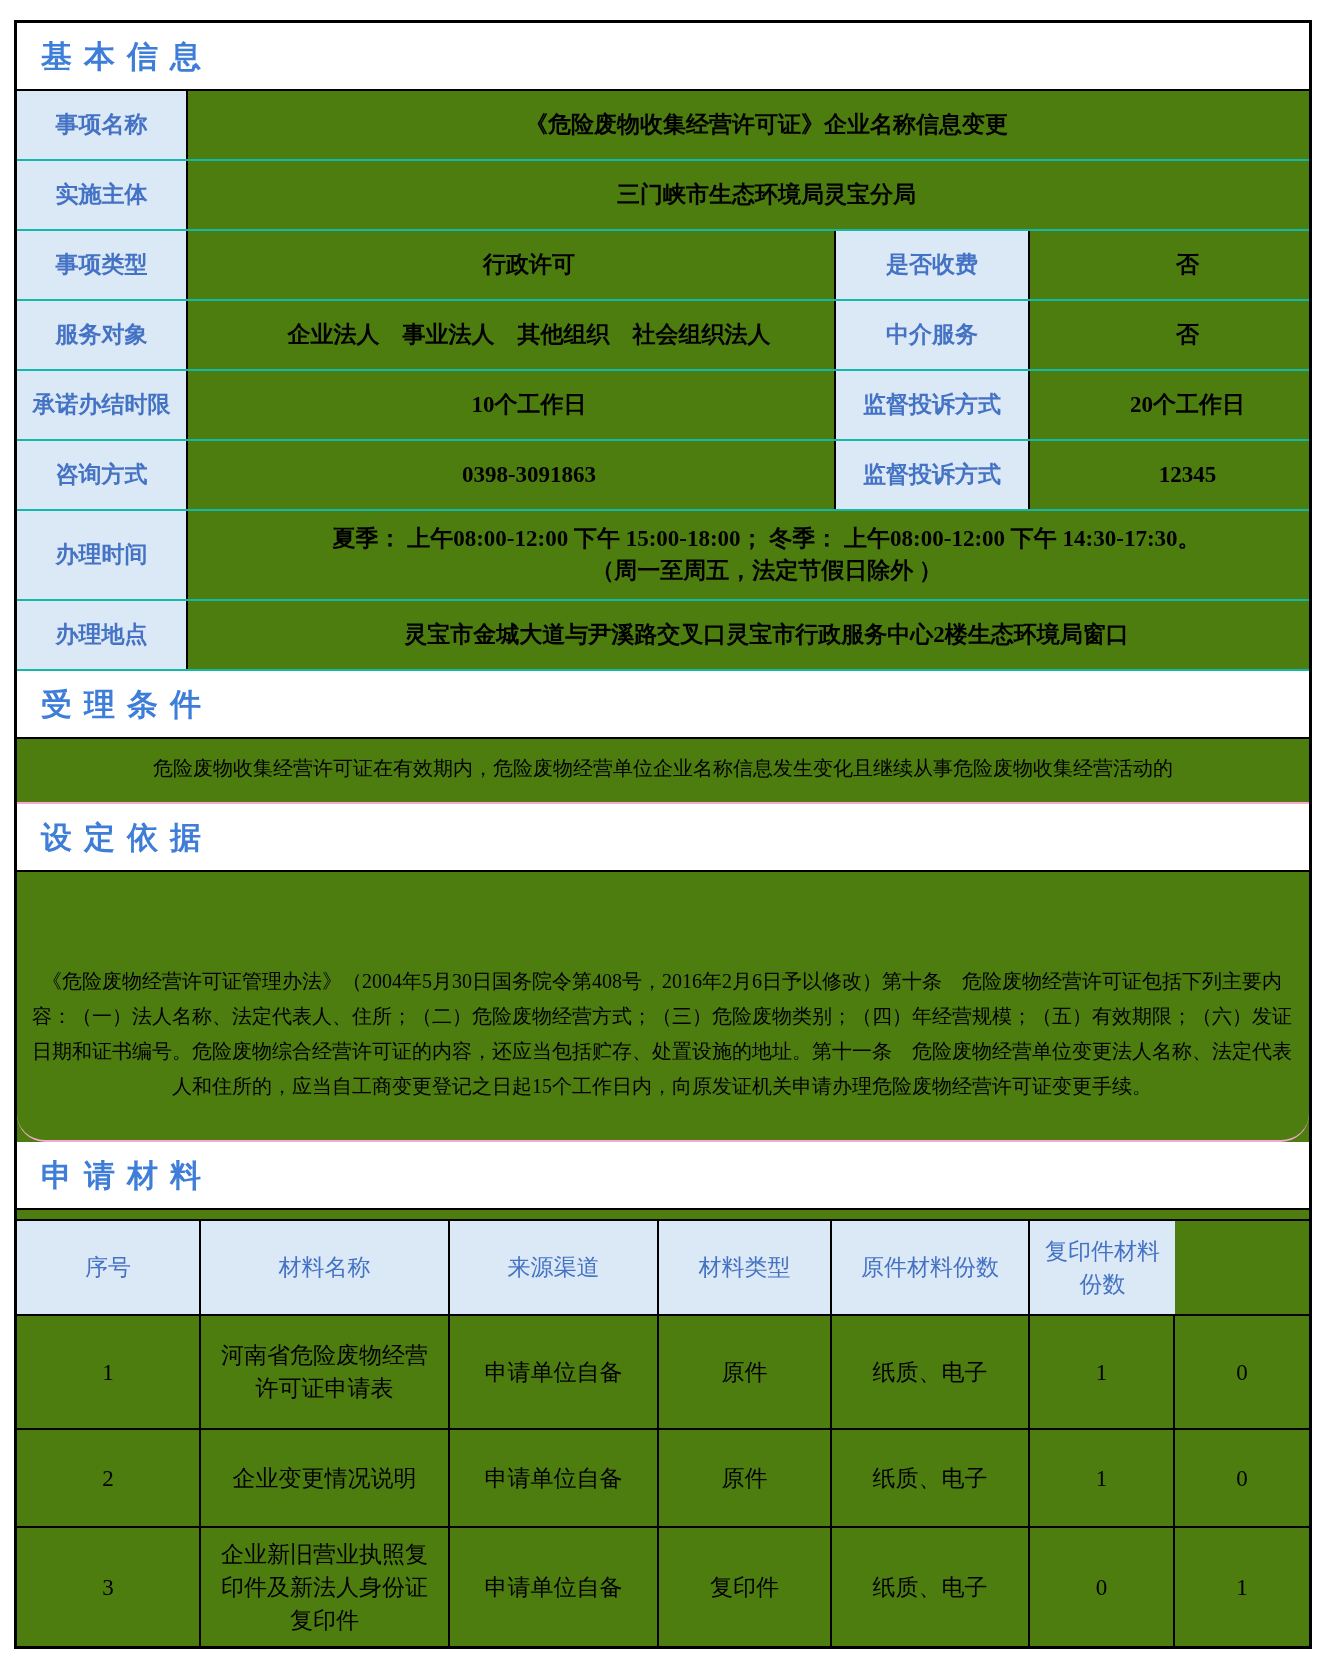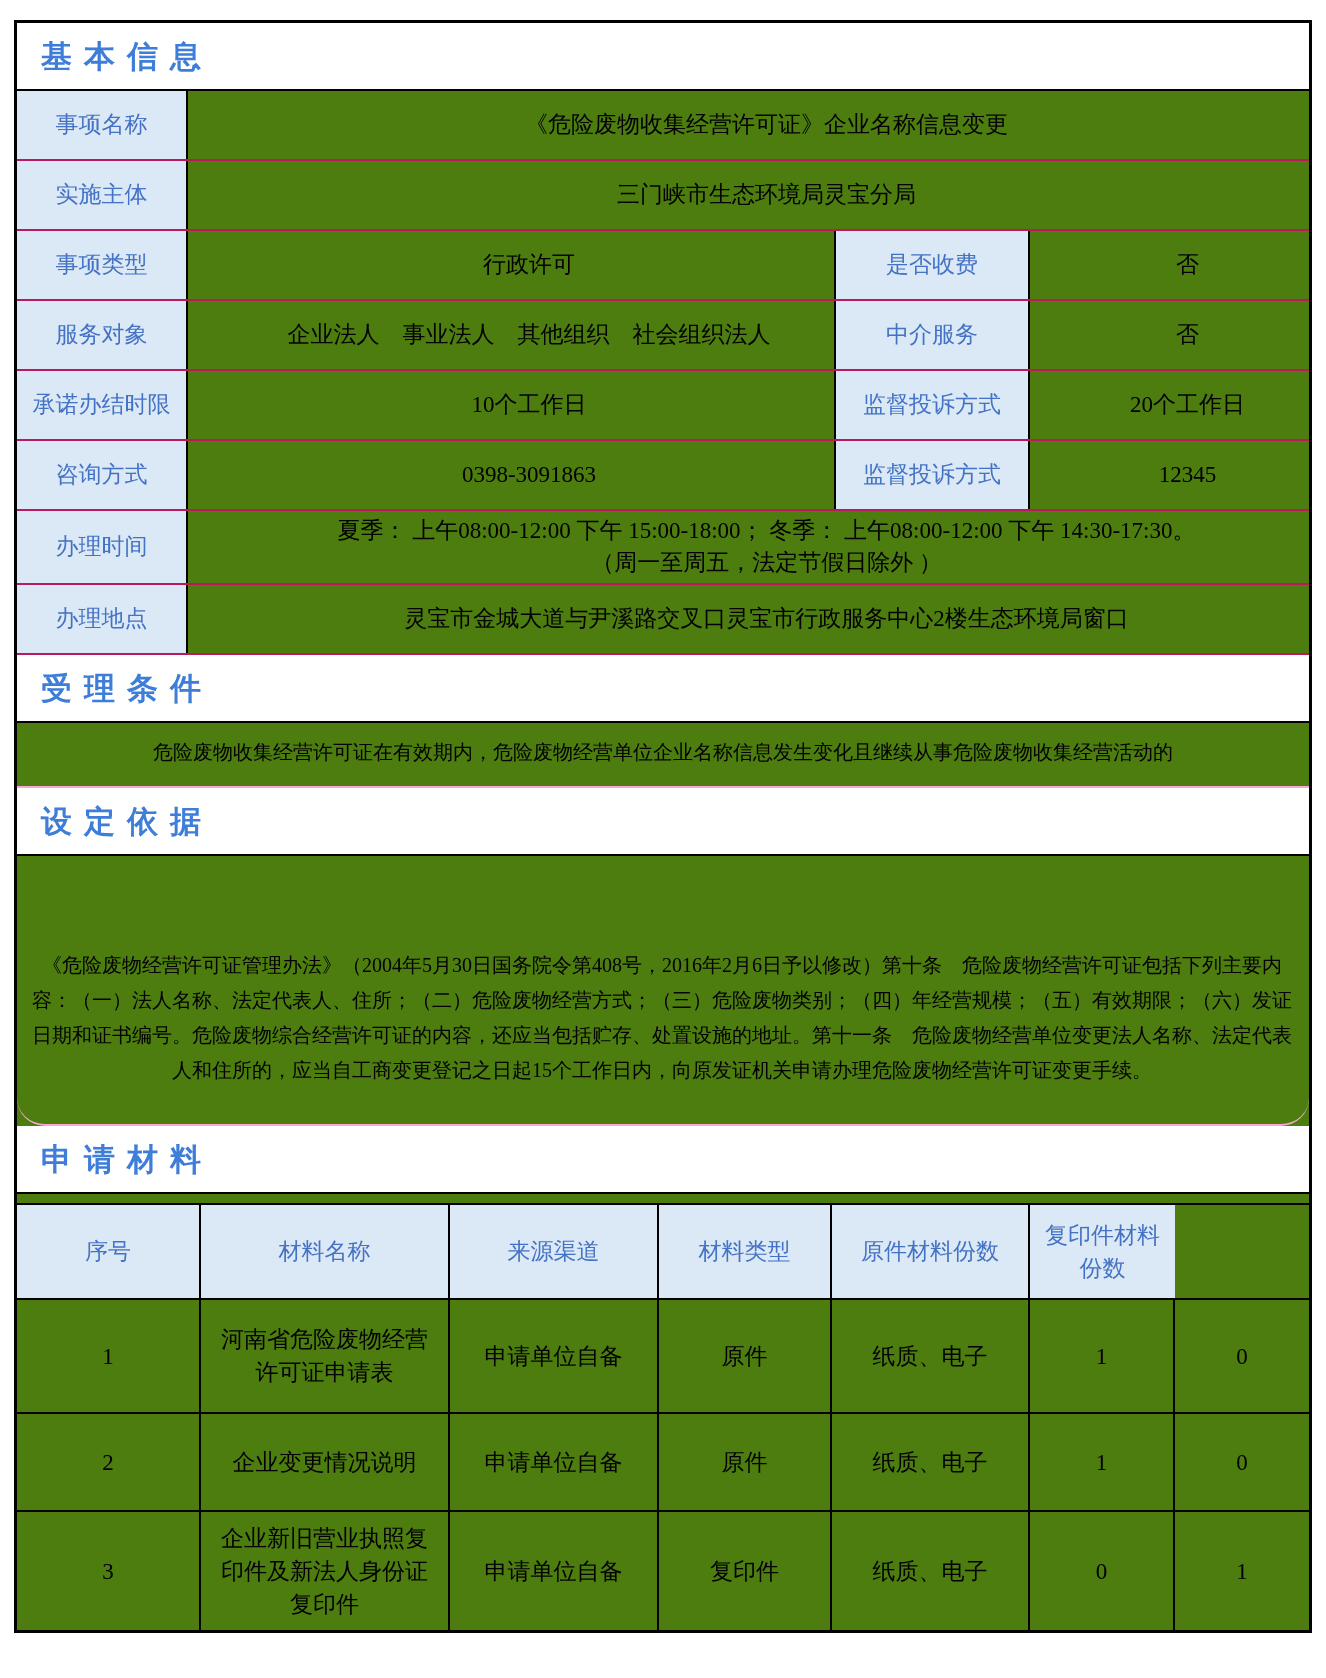--- a/index.html
+++ b/index.html
@@ -35,21 +35,22 @@
     font-size: 31px;
     font-weight: bold;
     color: #3e7ed8;
     letter-spacing: 12px;
     line-height: 1;
   }
 
   
   .irow {
     display: grid;
-    border-bottom: 2px solid #be185d;
+    border-bottom: 2px solid #14b8a6;
+    font-weight: bold;
   }
   .irow.cols4 { grid-template-columns: 171px 646px 196px 1fr; }
   .irow.cols2 { grid-template-columns: 171px 1fr; }
   .cell {
     display: flex;
     flex-direction: column;
     align-items: center;
     justify-content: center;
     text-align: center;
     font-size: 23px;
@@ -60,21 +61,21 @@
   }
   .lab {
     background: #dbe8f5;
     color: #4472c4;
     border-right: 2px solid #000000;
   }
   .lab.mid {
     border-left: 2px solid #000000;
   }
   .val { color: #000000; margin-left: 36px; }
-  .val.wide { padding: 4px 2px; }
+  .val.wide { padding: 12px 2px; }
 
   
   .sec-body {
     border-bottom: 2px solid #f9a8d4;
     font-size: 20px;
     line-height: 35px;
     padding: 12px 10px 16px 10px;
     text-align: center;
     color: #000000;
   }

